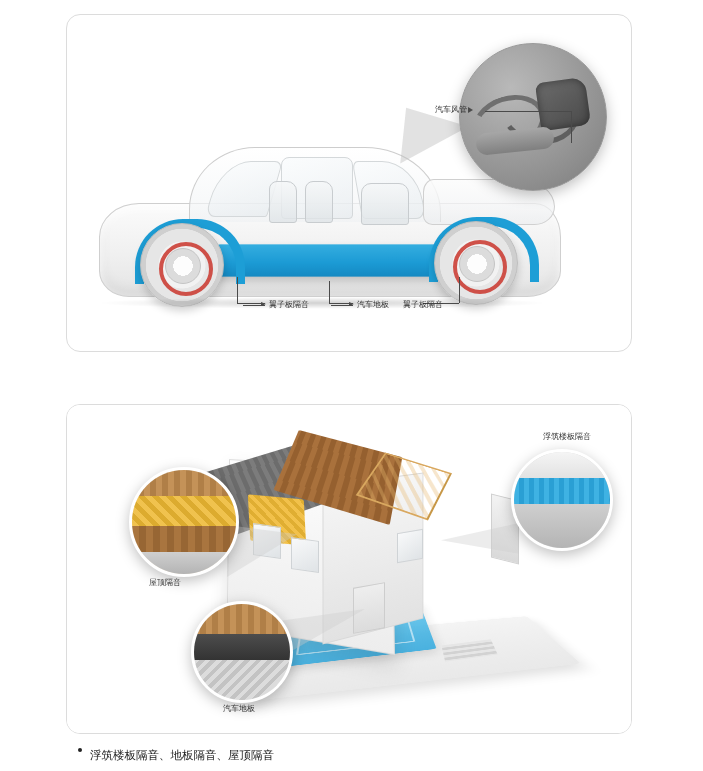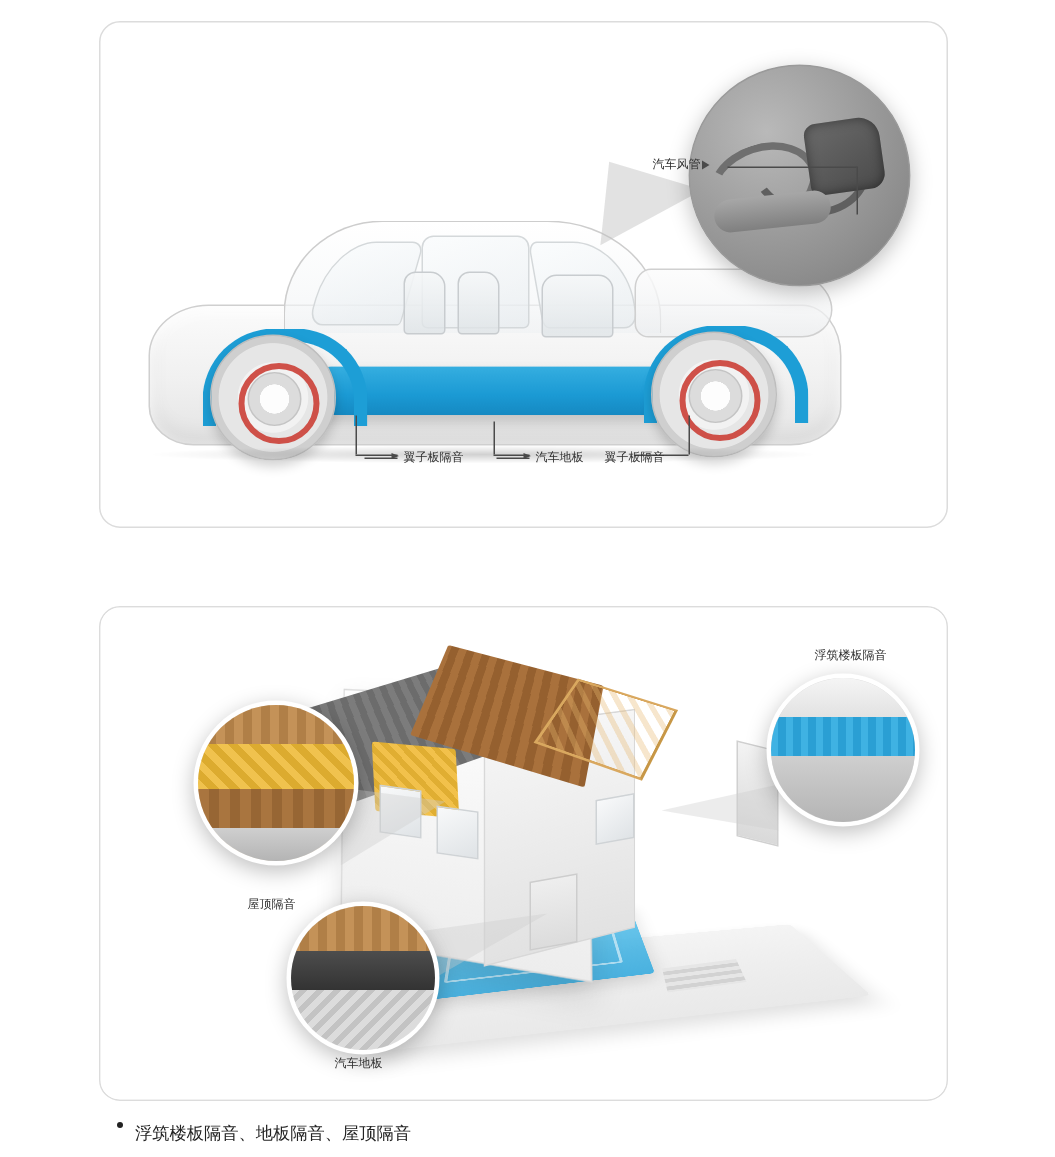--- a/index.html
+++ b/index.html
@@ -596,21 +596,21 @@
       <div class="cone" id="cone-ceil"></div>
       <div class="cone" id="cone-roof"></div>
       <div class="cone" id="cone-floor"></div>
 
       <div class="magnifier" id="roof-zoom">
         <div class="layer l-wood" style="top:0;   height:26px;"></div>
         <div class="layer l-yellow" style="top:26px; height:30px;"></div>
         <div class="layer l-wood2" style="top:56px; height:26px;"></div>
         <div class="layer l-grey" style="top:82px; height:22px;"></div>
       </div>
-      <div class="zoom-label" style="left:62px; top:172px; width:104px;margin-top:20px;">屋顶隔音</div>
+      <div class="zoom-label" style="left:46px; top:172px; width:104px;">屋顶隔音</div>
 
       <div class="magnifier" id="floor-zoom">
         <div class="layer l-wood" style="top:0;   height:30px;"></div>
         <div class="layer l-dark" style="top:30px; height:26px;"></div>
         <div class="layer l-silver" style="top:56px; height:40px;"></div>
       </div>
       <div class="zoom-label" style="left:124px; top:298px; width:96px;">汽车地板</div>
 
       <div class="magnifier" id="ceil-zoom">
         <div class="layer l-white" style="top:0;   height:26px;"></div>

